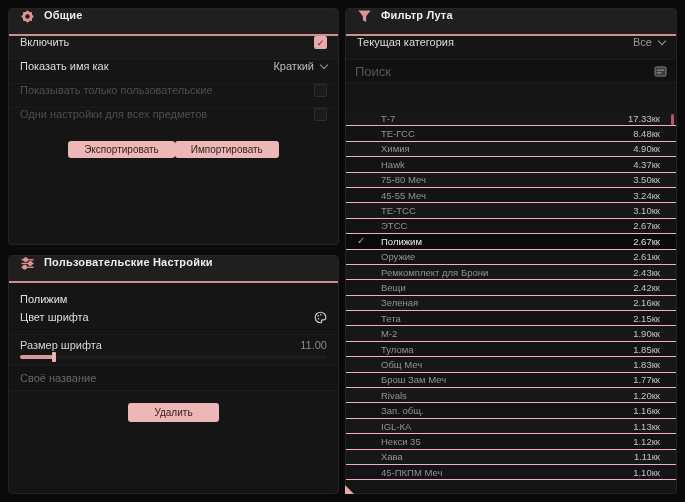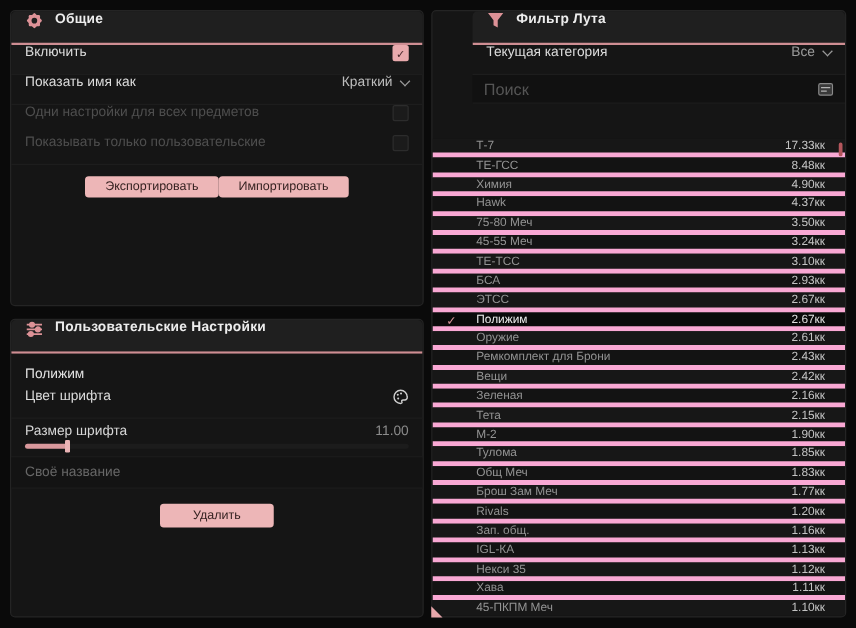--- a/index.html
+++ b/index.html
@@ -42,21 +42,21 @@
 
   
   .search-row { display:flex; align-items:center; justify-content:space-between; margin:0;
                 height:23px; padding:0 9px; background:#111111; border-bottom:1px solid #1d1d1d; }
   .search-ph { font-size:13px; color:#555555; }
   .list-label { font-size:11px; color:#dadada; padding:8px 11px 5px;margin-top:23px; }
 
   .loot-list { position:absolute; top:102px; bottom:1px; left:0; right:0; overflow:hidden; }
   .loot-row { position:relative; display:flex; align-items:center; justify-content:space-between;
               height:15.4px; padding:0 16px 0 35px; font-size:9.5px;
-              border-bottom:4px solid #f9a8d4; color:#939393; }
+              border-bottom:1px solid #f9a8d4; color:#939393; }
   .loot-row:nth-child(odd) { background:#171717; }
   .loot-row:nth-child(even){ background:#131313; }
   .loot-row .val { color:#c3c3c3; }
   .loot-row.selected { background:#0a0a0a; color:#ededed; }
   .loot-row.selected .val { color:#e0e0e0; }
   .loot-row .check { display:none; }
   .loot-row.selected .check { display:block; position:absolute; left:11px; top:1px;
                               color:#d9969b; font-size:10px; }
 
   .scroll-thumb { position:absolute; right:2px; top:105px; width:3px; height:11px;
@@ -87,27 +87,27 @@
   </div>
 
   <div class="srow">
     <span>Показать имя как</span>
     <span class="dropdown">
       <span>Краткий</span>
       <span class="chev"></span>
     </span>
   </div>
 
+  <div class="srow disabled">
+    <span>Показывать только пользовательские</span>
+    <span class="checkbox unchecked"></span>
+  </div>
+
   <div class="srow disabled" style="border-bottom:none;">
     <span>Одни настройки для всех предметов</span>
-    <span class="checkbox unchecked"></span>
-  </div>
-
-  <div class="srow disabled">
-    <span>Показывать только пользовательские</span>
     <span class="checkbox unchecked"></span>
   </div>
 
   <div class="btn-row">
     <button class="pill-btn">Экспортировать</button>
     <button class="pill-btn">Импортировать</button>
   </div>
 </div>
 
 <div class="panel" style="left:8px; top:255px; width:331px; height:239px;">
@@ -152,21 +152,21 @@
     </div>
   </div>
 
   <div class="text-input">Своё название</div>
 
   <div class="btn-row" style="padding-top:12px;">
     <button class="pill-btn" style="padding:4px 26px;">Удалить</button>
   </div>
 </div>
 
-<div class="panel" style="left:345px; top:8px; width:332px; height:486px;padding-left:32px;">
+<div class="panel" style="left:345px; top:8px; width:332px; height:486px;">
   <div class="panel-header">
     <span class="icon">
       <svg width="15" height="15" viewBox="0 0 16 16">
         <path d="M1.5 1.5 h13 L9.8 7.6 v6.2 L6.2 12 V7.6 Z" fill="#dd9297"></path>
       </svg>
     </span>
     <span class="panel-title">Фильтр Лута</span>
   </div>
 
   <div class="srow">
@@ -221,25 +221,20 @@
     <span class="nm">45-55 Меч</span>
     <span class="val">3.24кк</span>
   </div>
       <div class="loot-row">
 
     <span class="nm">ТЕ-ТСС</span>
     <span class="val">3.10кк</span>
   </div>
       <div class="loot-row">
 
-    <span class="nm">БСА</span>
-    <span class="val">2.93кк</span>
-  </div>
-      <div class="loot-row">
-
     <span class="nm">ЭТСС</span>
     <span class="val">2.67кк</span>
   </div>
       <div class="loot-row selected">
     <span class="check">✓</span>
     <span class="nm">Полижим</span>
     <span class="val">2.67кк</span>
   </div>
       <div class="loot-row">
 

